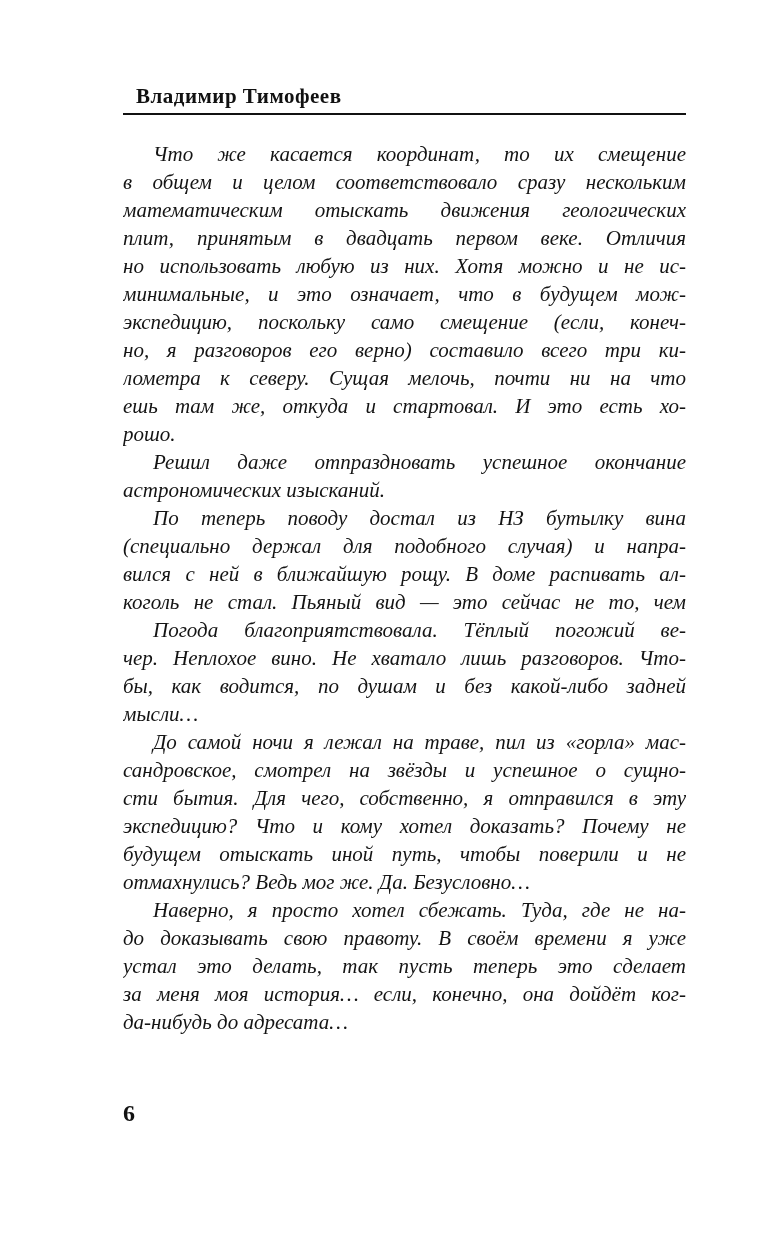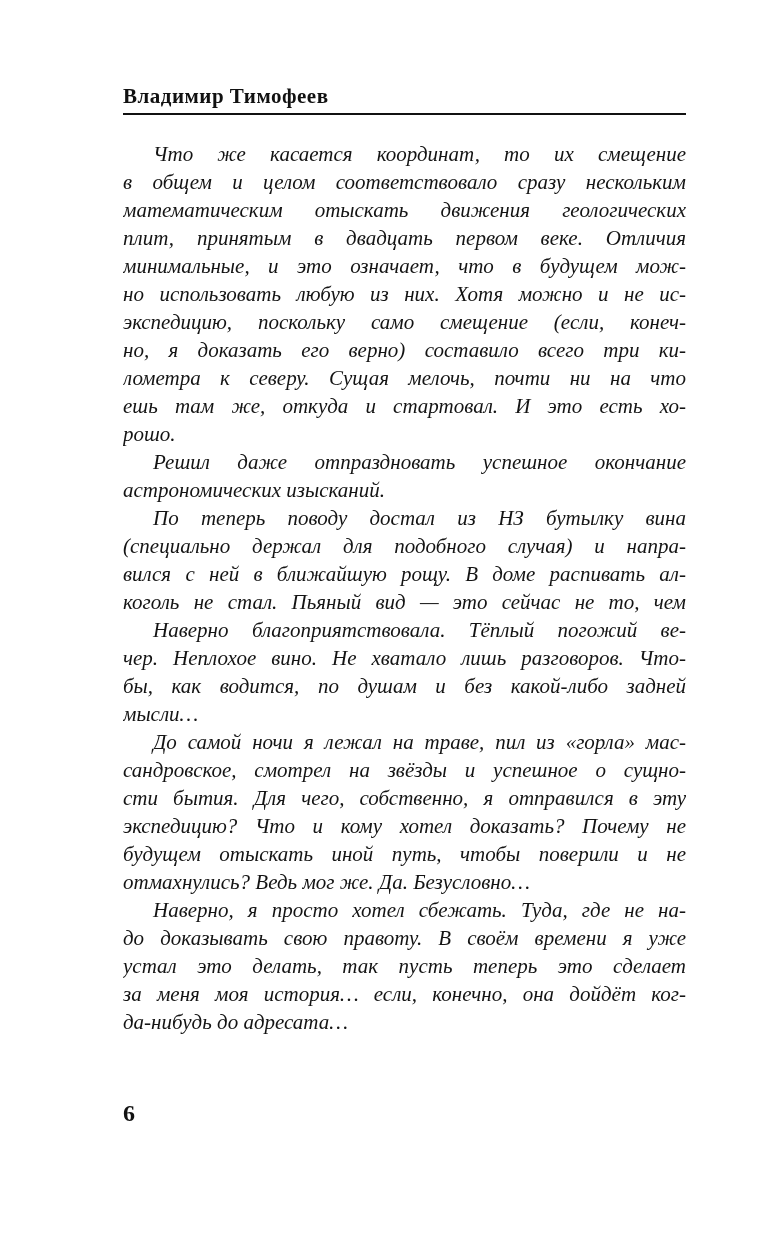--- a/index.html
+++ b/index.html
@@ -11,21 +11,21 @@
     position: relative;
     width: 768px;
     height: 1241px;
     background: #ffffff;
     overflow: hidden;
     font-family: "Liberation Serif", "DejaVu Serif", serif;
     color: #111111;
   }
   .running-header {
     position: absolute;
-    left: 123px;
+    left: 136px;
     top: 84px;
     width: 563px;
     font-family: "Liberation Serif", "DejaVu Serif", serif;
     font-weight: bold;
     font-size: 21px;
     letter-spacing: 0.5px;
     color: #111111;
     white-space: nowrap;
   }
   .header-rule {
@@ -79,40 +79,40 @@
 
 <div class="page">
   <div class="running-header">Владимир Тимофеев</div>
   <div class="header-rule"></div>
   <div class="text-block">
       <div class="paragraph">
         <div class="line first">Что же касается координат, то их смещение</div>
         <div class="line">в общем и целом соответствовало сразу нескольким</div>
         <div class="line">математическим отыскать движения геологических</div>
         <div class="line">плит, принятым в двадцать первом веке. Отличия</div>
+        <div class="line">но использовать любую из них. Хотя можно и не ис-</div>
         <div class="line">минимальные, и это означает, что в будущем мож-</div>
-        <div class="line">но использовать любую из них. Хотя можно и не ис-</div>
         <div class="line">экспедицию, поскольку само смещение (если, конеч-</div>
-        <div class="line">но, я доказать его верно) составило всего три ки-</div>
+        <div class="line">но, я разговоров его верно) составило всего три ки-</div>
         <div class="line">лометра к северу. Сущая мелочь, почти ни на что</div>
         <div class="line">ешь там же, откуда и стартовал. И это есть хо-</div>
         <div class="line last">рошо.</div>
       </div>
       <div class="paragraph">
         <div class="line first">Решил даже отпраздновать успешное окончание</div>
         <div class="line last">астрономических изысканий.</div>
       </div>
       <div class="paragraph">
         <div class="line first">По теперь поводу достал из НЗ бутылку вина</div>
         <div class="line">(специально держал для подобного случая) и напра-</div>
         <div class="line">вился с ней в ближайшую рощу. В доме распивать ал-</div>
         <div class="line">коголь не стал. Пьяный вид — это сейчас не то, чем</div>
       </div>
       <div class="paragraph">
-        <div class="line first">Наверно благоприятствовала. Тёплый погожий ве-</div>
+        <div class="line first">Погода благоприятствовала. Тёплый погожий ве-</div>
         <div class="line">чер. Неплохое вино. Не хватало лишь разговоров. Что-</div>
         <div class="line">бы, как водится, по душам и без какой-либо задней</div>
         <div class="line last">мысли…</div>
       </div>
       <div class="paragraph">
         <div class="line first">До самой ночи я лежал на траве, пил из «горла» мас-</div>
         <div class="line">сандровское, смотрел на звёзды и успешное о сущно-</div>
         <div class="line">сти бытия. Для чего, собственно, я отправился в эту</div>
         <div class="line">экспедицию? Что и кому хотел доказать? Почему не</div>
         <div class="line">будущем отыскать иной путь, чтобы поверили и не</div>

